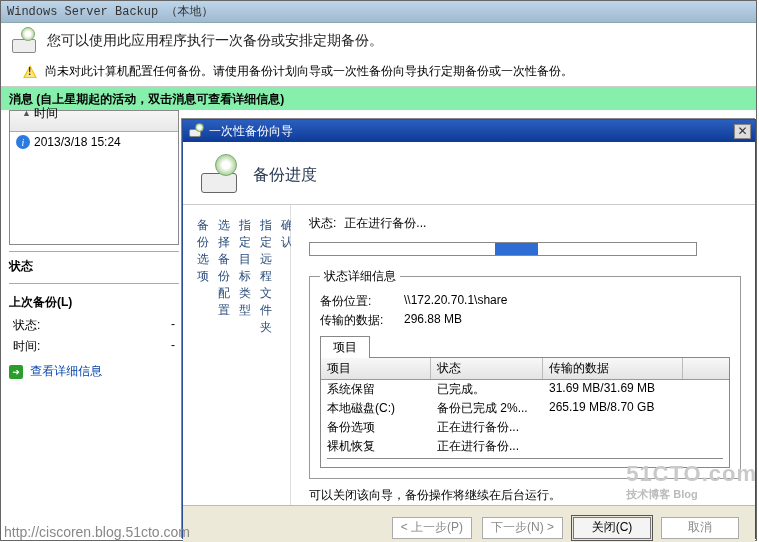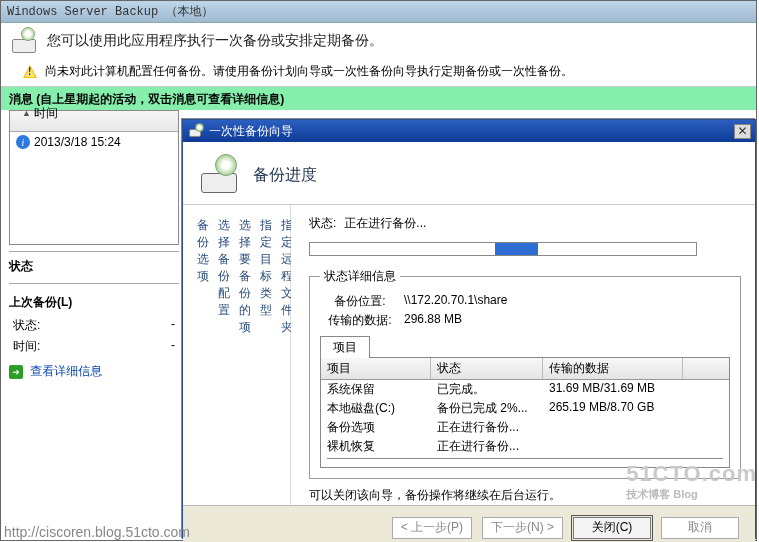--- a/index.html
+++ b/index.html
@@ -109,21 +109,21 @@
   .progress-ct {
     width:388px; height:14px; border:1px solid #888; background:#fff;margin-bottom:12px;
     position:relative;
   }
   .progress-bar{ position:absolute; top:0;bottom:0; background:#2e6dd4; }
   fieldset.detail {
     border:1px solid #999; padding:6px 10px 10px; font-size:12px;
   }
   fieldset.detail legend { padding:0 4px;}
   .detail-row{ display:flex; gap:4px; margin:2px 0;}
-  .detail-label{ width:80px;text-align:center;}
+  .detail-label{ width:80px;}
   .tabstrip { border-bottom:1px solid #888; margin:6px 0 0; display:flex;}
   .tab { border:1px solid #888; border-bottom:none; background:#fff; padding:2px 12px; font-size:12px; position:relative; top:1px;}
   .items-grid { border:1px solid #888; border-top:none; background:#fff; padding-bottom:6px; }
   .grid-head{ display:flex; background:linear-gradient(#f8f8f8,#e4e4e4); border-bottom:1px solid #999;}
   .grid-head div{ border-right:1px solid #bbb; padding:2px 6px; font-size:12px;}
   .grid-row{ display:flex;}
   .grid-row div{ padding:1px 6px; font-size:12px;white-space:nowrap;}
   .col-item{width:110px;} .col-stat{width:112px;} .col-tr{width:140px;}
   .sep-line{height:1px;background:#888;margin:2px 6px;}
   .note{ font-size:12px; margin-top:8px;}
@@ -216,21 +216,20 @@
       <div class="dlg-disk"></div>
         <div class="dlg-cd"></div>
     </div>
     <div class="dlg-head-text">备份进度</div>
   </div>
 
   <div class="dlg-body">
     <div class="steps" id="steps">
         <div class="step">备份选项</div>
         <div class="step">选择备份配置</div>
-        <div class="step">选择要备份的项</div>
         <div class="step">指定目标类型</div>
         <div class="step">指定远程文件夹</div>
         <div class="step">确认</div>
         <div class="step active">备份进度</div>
       </div>
     <div class="right-pane">
       <div class="status-line">
         <span>状态:</span>
         <span>正在进行备份...</span>
       </div>

